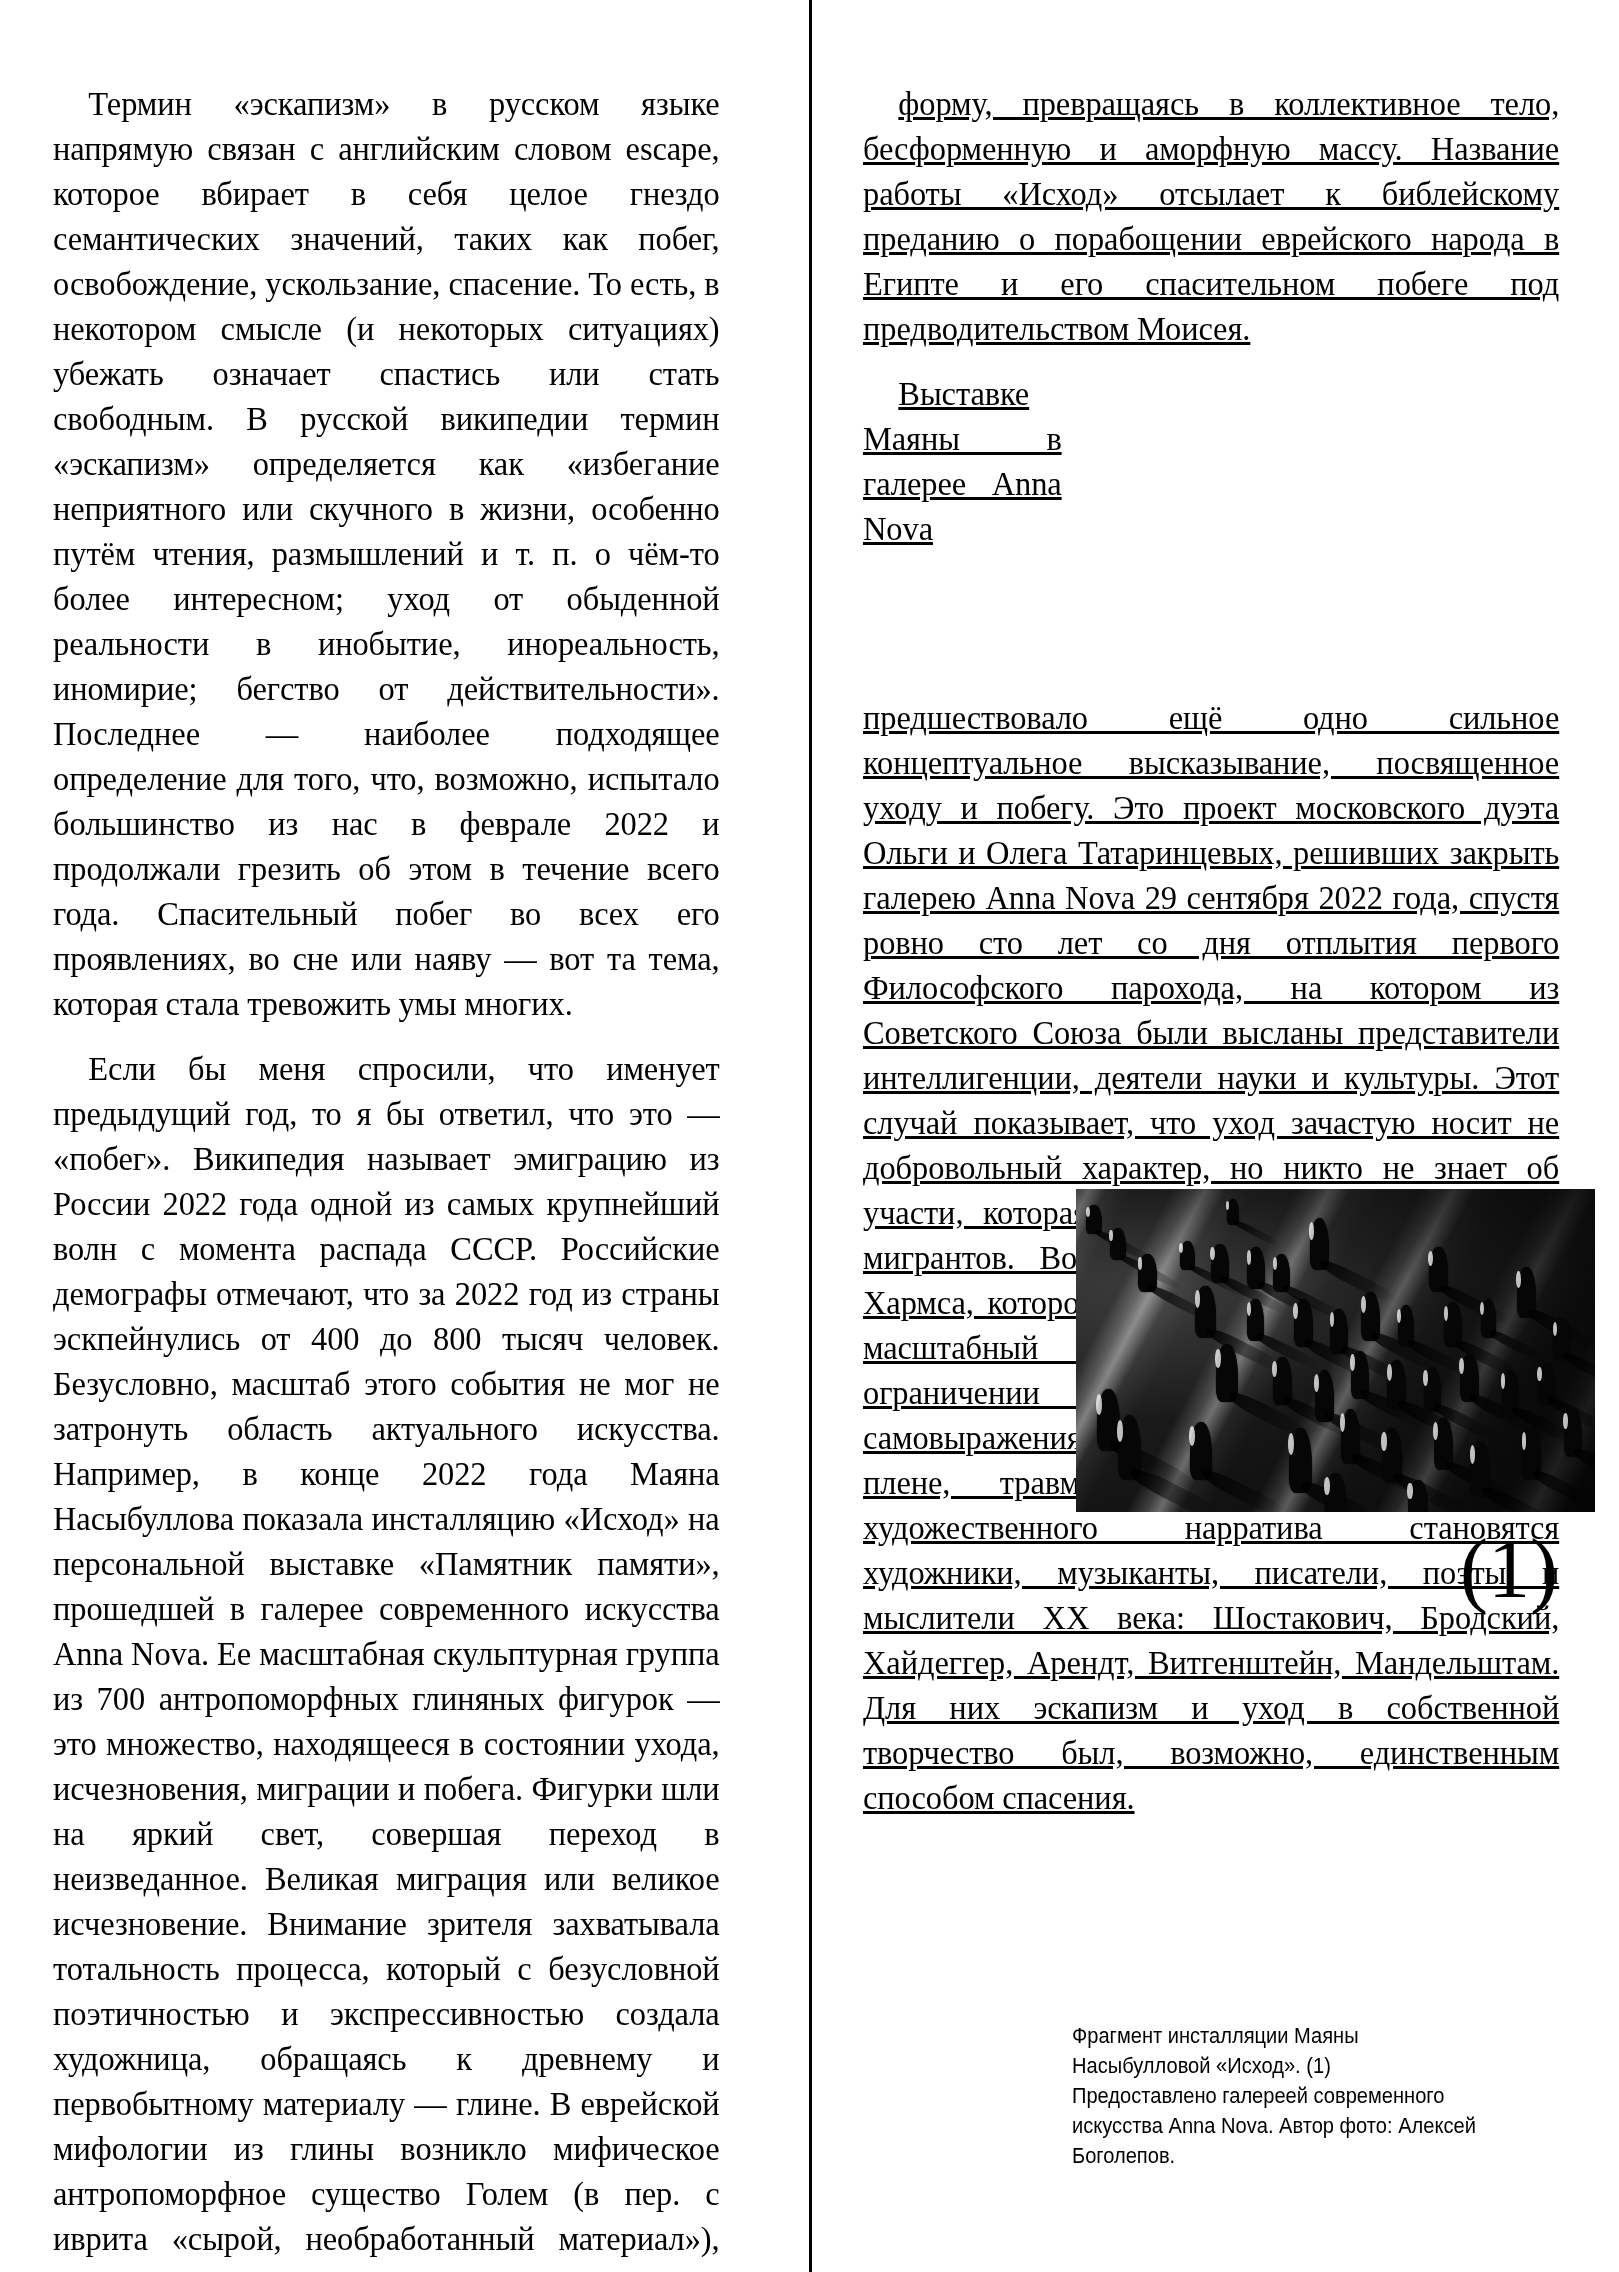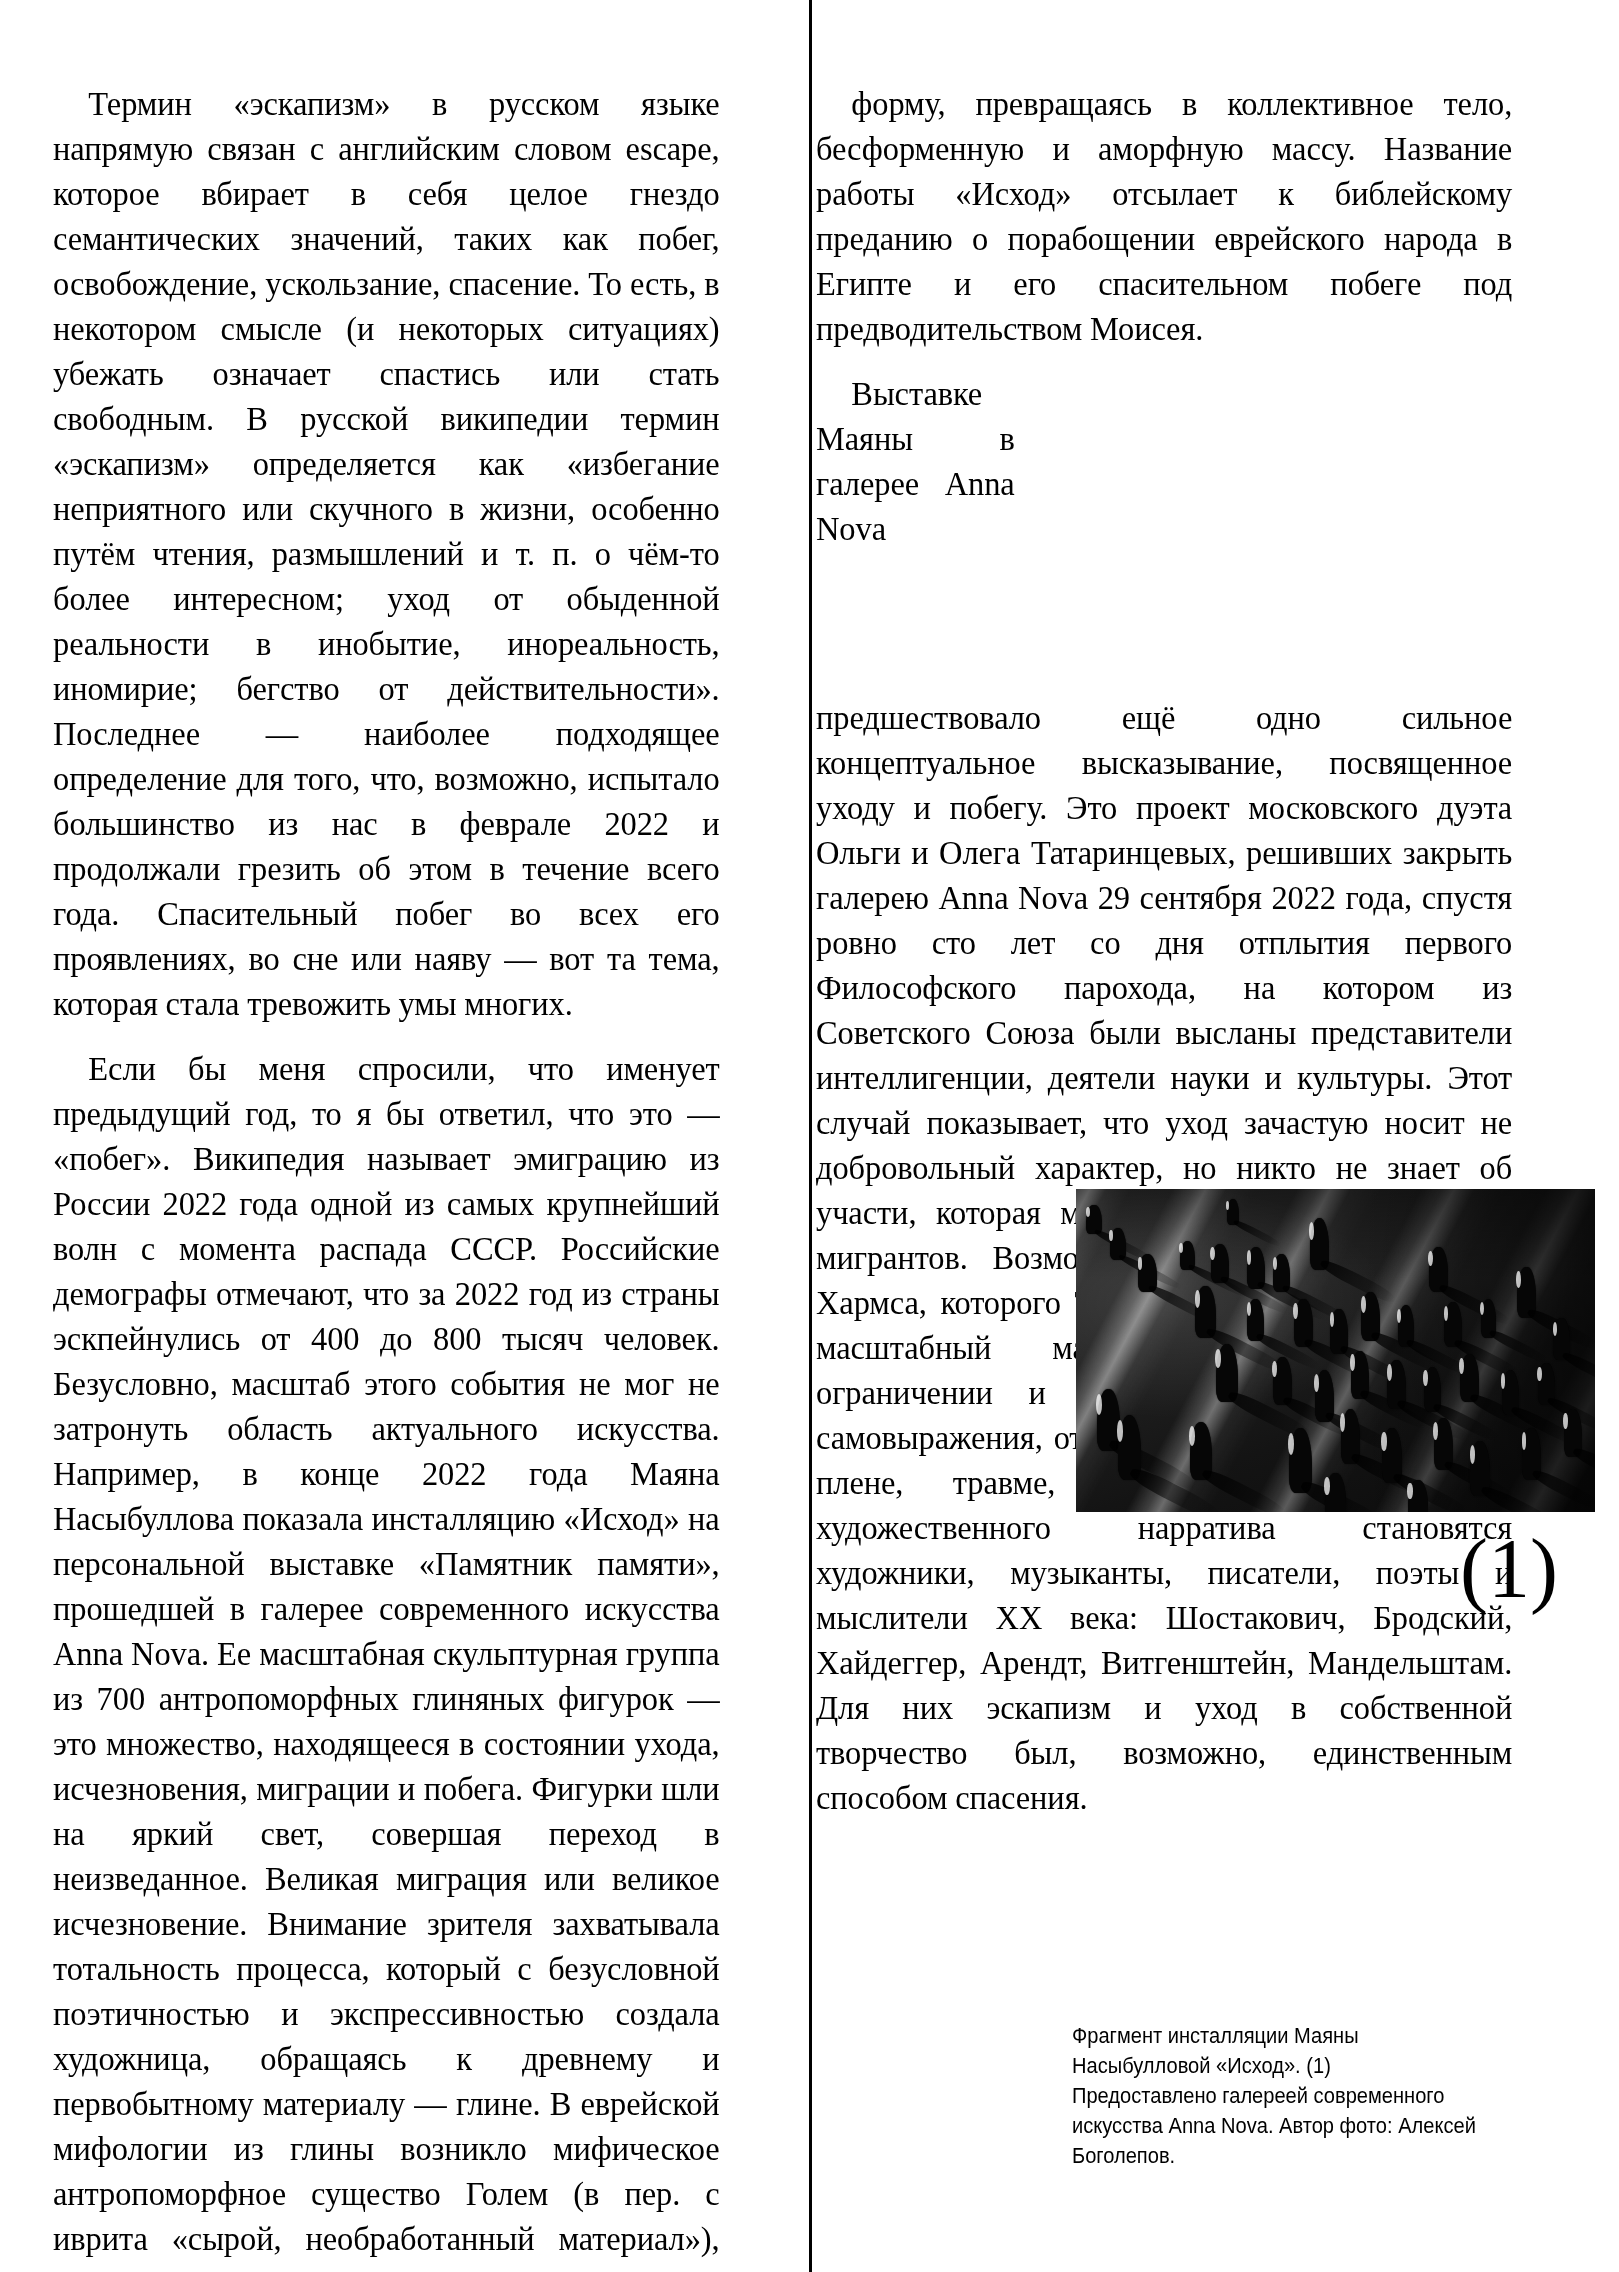--- a/index.html
+++ b/index.html
@@ -30,21 +30,21 @@
     height: 2273px;
     background: #000000;
   }
 
   
   .col {
     position: absolute;
     top: 81px;
   }
   .col-left  { left: 53px;   width: 698px; }
-  .col-right { left: 816px; width: 729px; }
+  .col-right { left: 863px; width: 729px; text-decoration: underline; }
 
   .para {
     margin: 0 0 0 0;
     text-align: justify;
     text-align-last: left;
     text-indent: 37px;
     font-size: 34px;
     line-height: 45px;
     letter-spacing: -0.1px;
     font-stretch: condensed;

